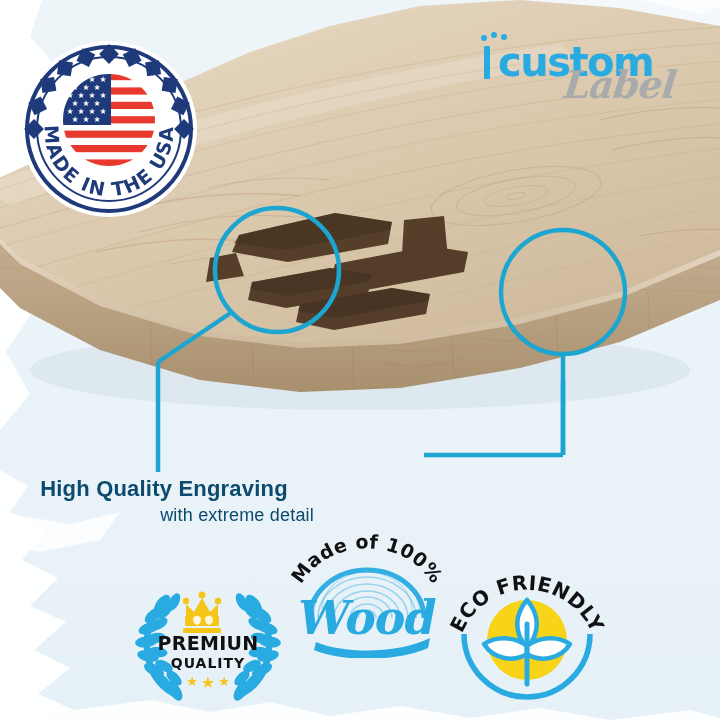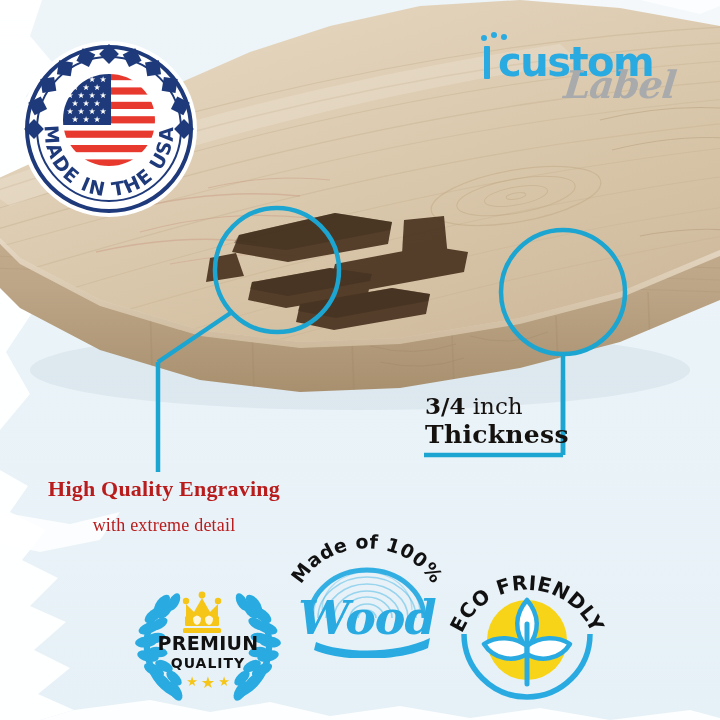--- a/index.html
+++ b/index.html
@@ -50,24 +50,24 @@
     font-family:"DejaVu Serif", serif;color:#15110f;
     text-align:left;line-height:1.18;
   }
   .thickness-l1{font-size:23px;}
   .thickness-l1 b{font-weight:bold;}
   .thickness-l1 span{font-weight:normal;}
   .thickness-l2{font-size:25px;font-weight:bold;letter-spacing:.3px;}
 
   .engrave-text{
     position:absolute;left:14px;top:476px;width:300px;text-align:center;
-    font-family:Liberation Serif, serif;color:#b91c1c;
+    font-family:Liberation Sans, sans-serif;color:#0c4a6e;
   }
   .engrave-l1{font-size:22px;font-weight:bold;letter-spacing:.2px;line-height:1.15;}
-  .engrave-l2{font-size:18px;font-weight:normal;letter-spacing:.2px;margin-top:14px;}
+  .engrave-l2{font-size:18px;font-weight:normal;letter-spacing:.2px;margin-top:4px;text-align:right;}
 
   
   .badge-premium{position:absolute;left:132px;top:582px;width:152px;height:122px;text-align:center;}
   .badge-wood{position:absolute;left:288px;top:522px;width:158px;height:136px;}
   .badge-eco{position:absolute;left:444px;top:562px;width:166px;height:148px;}
 </style>
 </head>
 <body>
 
 <div id="stage">
@@ -338,27 +338,20 @@
       <path d="M563,380 L563,455"></path>
     </g>
 
     <g fill="none" stroke="#1BA5D0" stroke-width="4.5">
       <circle cx="277" cy="270" r="62"></circle>
       <path d="M232,312 L158,362"></path>
       <path d="M158,362 L158,472"></path>
     </g>
   </svg>
 
-  <div class="thickness-text">
-    <div class="thickness-l1">
-      <b>3/4</b>
-      <span>inch</span>
-    </div>
-    <div class="thickness-l2">Thickness</div>
-  </div>
 
   <div class="engrave-text">
     <div class="engrave-l1">High Quality Engraving</div>
     <div class="engrave-l2">with extreme detail</div>
   </div>
 
   <div class="badge-premium">
     <svg viewBox="0 0 152 122" width="152" height="122">
 
       <g fill="#29ABE2">

